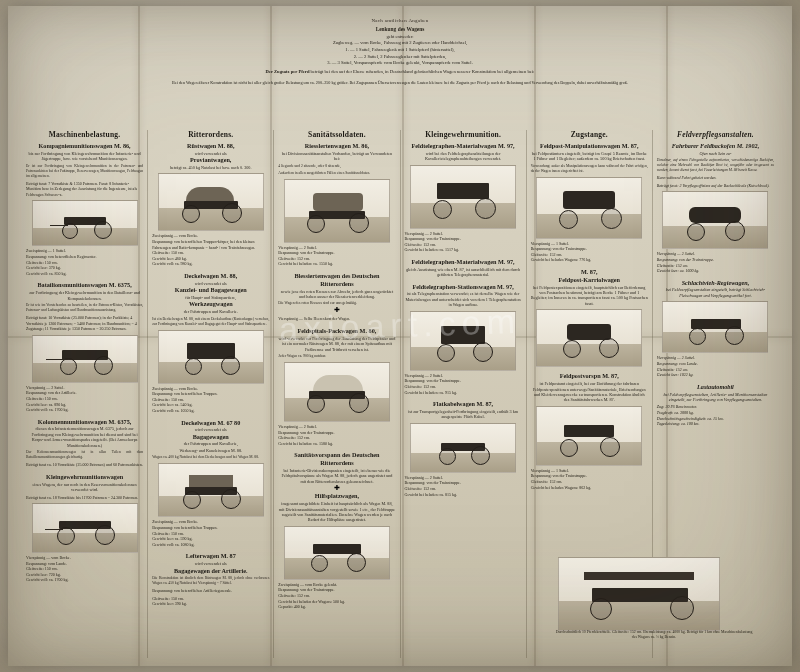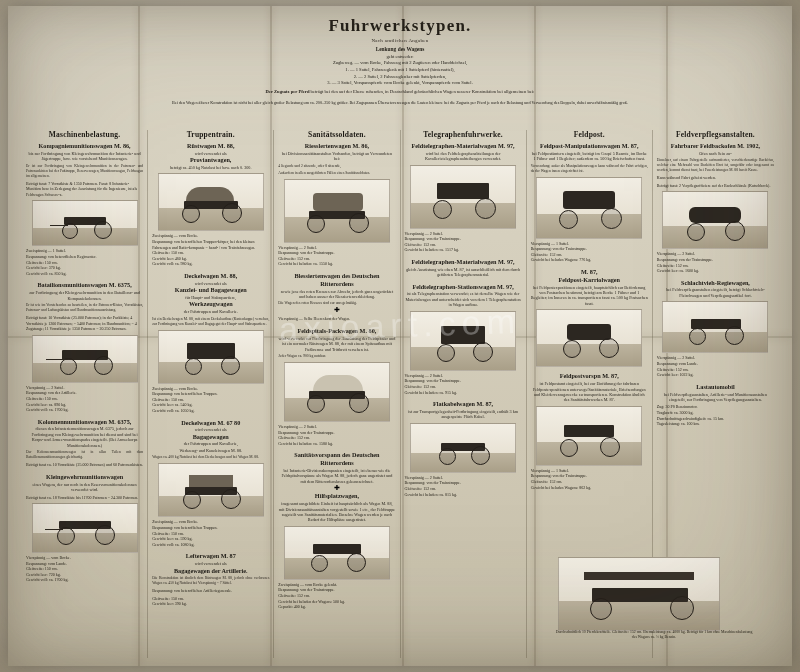--- a/index.html
+++ b/index.html
@@ -24,21 +24,21 @@
   .foldh{position:absolute;left:0;right:0;height:2px;background:rgba(120,110,90,.28);box-shadow:0 0 7px rgba(120,110,90,.3);}
 
   .hdr{position:absolute;left:0;right:0;top:10px;text-align:center;}
   .title{font-size:17px;font-weight:bold;letter-spacing:1.2px;color:#1d1a15;font-family:"Liberation Serif",serif;}
   .subt{font-size:5px;color:#2b2720;margin-top:2px;letter-spacing:.3px;}
   .hdr-block{font-size:4.6px;line-height:1.45;color:#24211b;margin:3px auto 0;width:430px;text-align:center;}
   .hdr-note{font-size:4.2px;line-height:1.4;color:#24211b;margin:4px auto 0;width:700px;text-align:center;}
 
   .cols{position:absolute;left:14px;top:124px;right:14px;bottom:8px;display:flex;}
   .col{flex:1;padding:0 4px;border-right:1px solid rgba(90,80,60,.35);}
-  .col:last-child{border-right:none;}
+  .col:last-child{border-right:none;font-style:italic;}
   .colhead{font-size:7.5px;font-weight:bold;text-align:center;color:#1c1914;margin-bottom:3px;letter-spacing:.2px;}
   .ent{margin-bottom:5px;}
   .ent h4{margin:0;font-size:6.2px;font-weight:bold;text-align:center;color:#1c1914;line-height:1.25;}
   .ent .sub{font-size:4.2px;text-align:center;color:#2a261f;line-height:1.3;margin-top:1px;}
   .ent p{margin:2px 0 0;font-size:3.7px;line-height:1.35;color:#2b2720;text-align:justify;}
   .specs{font-size:4px;line-height:1.4;color:#262219;margin-top:2px;}
   .photo{
     margin:3px auto 2px;position:relative;overflow:hidden;
     background:linear-gradient(180deg,#efeade 0%,#e2dccd 55%,#cfc8b6 100%);
     border:1px solid rgba(80,70,55,.35);
@@ -61,21 +61,20 @@
   <div class="paper">
 
     <div class="fold" style="left:130px"></div>
     <div class="fold" style="left:262px"></div>
     <div class="fold" style="left:394px"></div>
     <div class="fold" style="left:526px"></div>
     <div class="fold" style="left:658px"></div>
     <div class="foldh" style="top:330px"></div>
 
     <div class="hdr">
-      <div class="title">Fuhrwerkstypen.</div>
       <div class="subt">Nach amtlichen Angaben</div>
       <div class="hdr-block">
         <div style="font-weight:bold;font-size:5.4px">Lenkung des Wagens</div>
         <div>geht entweder:</div>
         <div>Zugbeweg. — vom Bocke, Fahrzeug mit 2 Zugtieren oder Handdeichsel,</div>
         <div>1. — 1 Sattel, Fahrzeuglenk mit 1 Sattelpferd (hintersattel),</div>
         <div>2. — 2 Sattel, 2 Fahrzeuglenker mit Sattelpferden,</div>
         <div>3. — 3 Sattel, Vorspannpferde vom Bocke gelenkt, Vorspannpferde vom Sattel.</div>
         <div style="margin-top:2px"><b>Der Zugsatz per Pferd</b> <span>beträgt bei den auf der Ebene ruhenden, in Deutschland gebräuchlichen Wagen neuerer Konstruktion bei allgemeinen bei:</span></div>
       </div>
@@ -154,21 +153,21 @@
           </div>
           <div class="specs" style="white-space:pre-line">Vierspännig — vom Bocke.
 Bespannung: vom Lande.
 Gleitweite: 150 cm.
 Gewicht leer: 720 kg.
 Gewicht voll: ca. 1700 kg.</div>
         </div>
       </div>
 
       <div class="col">
-        <div class="colhead">Truppentrain.</div>
+        <div class="colhead">Ritterordens.</div>
 
         <div class="ent">
           <h4>Rüstwagen M. 88,</h4>
           <div class="sub">wird verwendet als</div>
           <h4>Proviantwagen,</h4>
           <div class="sub">beträgt ca. 450 kg Nutzlast bei bzw. nach 0. 300.</div>
           <div class="photo" style="width:104px;height:56px">
             <div class="sky"></div>
               <div class="ground"></div>
             <div class="veh" style="width:82px;height:36px">
@@ -313,21 +312,21 @@
           </div>
           <div class="specs" style="white-space:pre-line">Zweispännig — vom Bocke gelenkt.
 Bespannung: von der Trainstruppe.
 Gleitweite: 152 cm.
 Gewicht bei beladen der Wagens: 500 kg.
 Gepackt: 400 kg.</div>
         </div>
       </div>
 
       <div class="col">
-        <div class="colhead">Telegraphenfuhrwerke.</div>
+        <div class="colhead">Kleingewehrmunition.</div>
 
         <div class="ent">
           <h4>Feldtelegraphen-Materialwagen M. 97,</h4>
           <div class="sub">wird bei den Feldtelegraphenabteilungen der Kavallerietelegraphenabteilungen verwendet.</div>
           <div class="photo" style="width:104px;height:62px">
             <div class="sky"></div>
               <div class="ground"></div>
             <div class="veh" style="width:84px;height:40px">
               <div class="body-box" style="left:16px;top:4px;width:52px;height:16px"></div>
               <div class="wheel" style="left:12px;bottom:0;width:17px;height:17px"></div>
@@ -376,21 +375,21 @@
             </div>
           </div>
           <div class="specs" style="white-space:pre-line">Vierspännig — 2 Sattel.
 Bespannung: von der Trainstruppe.
 Gleitweite: 152 cm.
 Gewicht bei beladen: ca. 815 kg.</div>
         </div>
       </div>
 
       <div class="col">
-        <div class="colhead">Feldpost.</div>
+        <div class="colhead">Zugstange.</div>
 
         <div class="ent">
           <h4>Feldpost-Manipulationswagen M. 87,</h4>
           <div class="sub">bei Feldpostämtern eingeteilt, beträgt im Coupé 5 Beamte, im Bocke 1 Führer und 1 Begleiter; außerdem ca. 500 kg Briefschaften fasst.</div>
           <p>Verwendung: außer als Manipulationswagen kann während der Fahrt erfolgen, da der Wagen innen eingerichtet ist.</p>
           <div class="photo" style="width:104px;height:60px">
             <div class="sky"></div>
               <div class="ground"></div>
             <div class="veh" style="width:84px;height:40px">
               <div class="body-box" style="left:16px;top:2px;width:52px;height:18px;border-radius:3px"></div>

